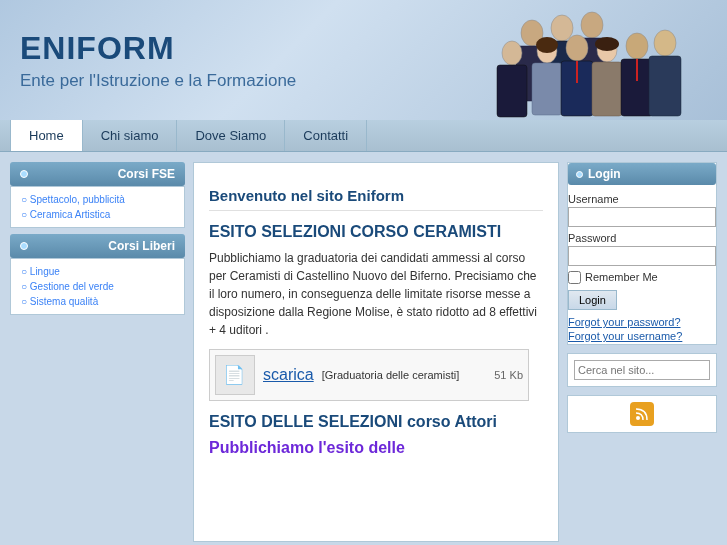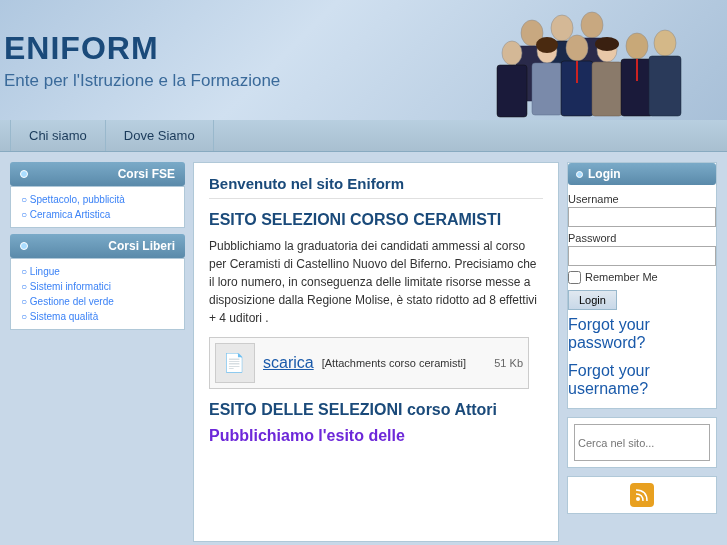--- a/index.html
+++ b/index.html
@@ -4,21 +4,21 @@
   <style>
     * { margin: 0; padding: 0; box-sizing: border-box; }
     body { font-family: Arial, sans-serif; font-size: 13px; background: #c8d8e8; width: 727px; min-height: 545px; }
 
     
     #header {
       background: linear-gradient(135deg, #b0c8e0 0%, #d0e0f0 40%, #a8c0d8 100%);
       height: 120px;
       display: flex;
       align-items: center;
-      padding: 0 4px;
+      padding: 0 20px;
       position: relative;
       overflow: hidden;
     }
     #header-text { }
     #site-title { font-size: 32px; font-weight: bold; color: #1a4a7a; letter-spacing: 1px; }
     #site-subtitle { font-size: 17px; color: #3a6a9a; margin-top: 4px; }
     #header-image {
       position: absolute;
       right: 20px;
       top: 0;
@@ -99,21 +99,21 @@
       font-size: 10px;
       padding: 2px 0;
       cursor: pointer;
     }
     .sidebar-link::before { content: '○ '; font-size: 10px; }
 
     
     #content {
       flex: 1;
       background: white;
-      padding: 12px 15px;
+      padding: 24px 15px;
       border: 1px solid #b0c8d8;
       min-height: 380px;
     }
     .content-welcome {
       font-size: 15px;
       font-weight: bold;
       color: #1a4a7a;
       margin-bottom: 12px;
       padding-bottom: 6px;
       border-bottom: 1px solid #e0e0e0;
@@ -220,32 +220,33 @@
       border: 1px solid #99b8cc;
       padding: 3px 10px;
       font-size: 11px;
       cursor: pointer;
       margin-bottom: 6px;
     }
     .login-links { }
     .login-link {
       display: block;
       color: #1a5aaa;
-      font-size: 16px;
-      cursor: pointer;
-      margin-bottom: 10px;
+      font-size: 11px;
+      text-decoration: underline;
+      cursor: pointer;
+      margin-bottom: 2px;
     }
     .search-box {
       background: white;
       border: 1px solid #b0c8d8;
       padding: 6px;
     }
     .search-input {
       width: 100%;
-      height: 37px;
+      height: 20px;
       border: 1px solid #aaa;
       font-size: 11px;
       padding: 2px 3px;
       color: #999;
     }
     .rss-box {
       background: white;
       border: 1px solid #b0c8d8;
       padding: 6px;
       display: flex;
@@ -304,22 +305,24 @@
       <ellipse cx="173" cy="40" rx="11" ry="13" fill="#d4b888" stroke="#888" stroke-width="0.5"></ellipse>
       <rect x="157" y="53" width="32" height="60" rx="3" fill="#2a3a5a" stroke="#1a2a3a" stroke-width="0.5"></rect>
 
       <line x1="85" y1="58" x2="85" y2="80" stroke="#cc2222" stroke-width="2"></line>
       <line x1="145" y1="56" x2="145" y2="78" stroke="#cc2222" stroke-width="2"></line>
     </svg>
   </div>
 </div>
 
 <div id="nav">
+<div class="nav-item active">Home</div>
     <div class="nav-item">Chi siamo</div>
     <div class="nav-item">Dove Siamo</div>
+    <div class="nav-item">Contatti</div>
   </div>
 
 <div id="main">
 
   <div id="sidebar">
   <div class="sidebar-section">
         <div class="sidebar-header">
           <div class="sidebar-dot"></div>
           <span>Corsi FSE</span>
         </div>
@@ -328,35 +331,34 @@
           <a class="sidebar-link">Ceramica Artistica</a>
         </div>
       </div>
       <div class="sidebar-section">
         <div class="sidebar-header">
           <div class="sidebar-dot"></div>
           <span>Corsi Liberi</span>
         </div>
         <div class="sidebar-links">
           <a class="sidebar-link">Lingue</a>
-          <a class="sidebar-link">Sistemi informatici</a>
           <a class="sidebar-link">Gestione del verde</a>
           <a class="sidebar-link">Sistema qualità</a>
         </div>
       </div>
     </div>
 
   <div id="content">
     <div class="content-welcome">Benvenuto nel sito Eniform</div>
     <div class="content-section-title">ESITO SELEZIONI CORSO CERAMISTI</div>
     <div class="content-text">Pubblichiamo la graduatoria dei candidati ammessi al corso per Ceramisti di Castellino Nuovo del Biferno. Precisiamo che il loro numero, in conseguenza delle limitate risorse messe a disposizione dalla Regione Molise, è stato ridotto ad 8 effettivi + 4 uditori .</div>
     <div class="attachment-box">
       <div class="attachment-icon">📄</div>
       <div class="attachment-download">scarica</div>
-      <div class="attachment-name">[Attachments corso ceramisti]</div>
+      <div class="attachment-name">[Graduatoria delle ceramisti]</div>
       <div class="attachment-size">51 Kb</div>
     </div>
     <div class="content-section-title">ESITO DELLE SELEZIONI corso Attori</div>
     <div class="content-section-title-blue">Pubblichiamo l'esito delle</div>
   </div>
 
   <div id="right-sidebar">
     <div class="login-box">
       <div class="login-header">
         <div class="login-dot"></div>

